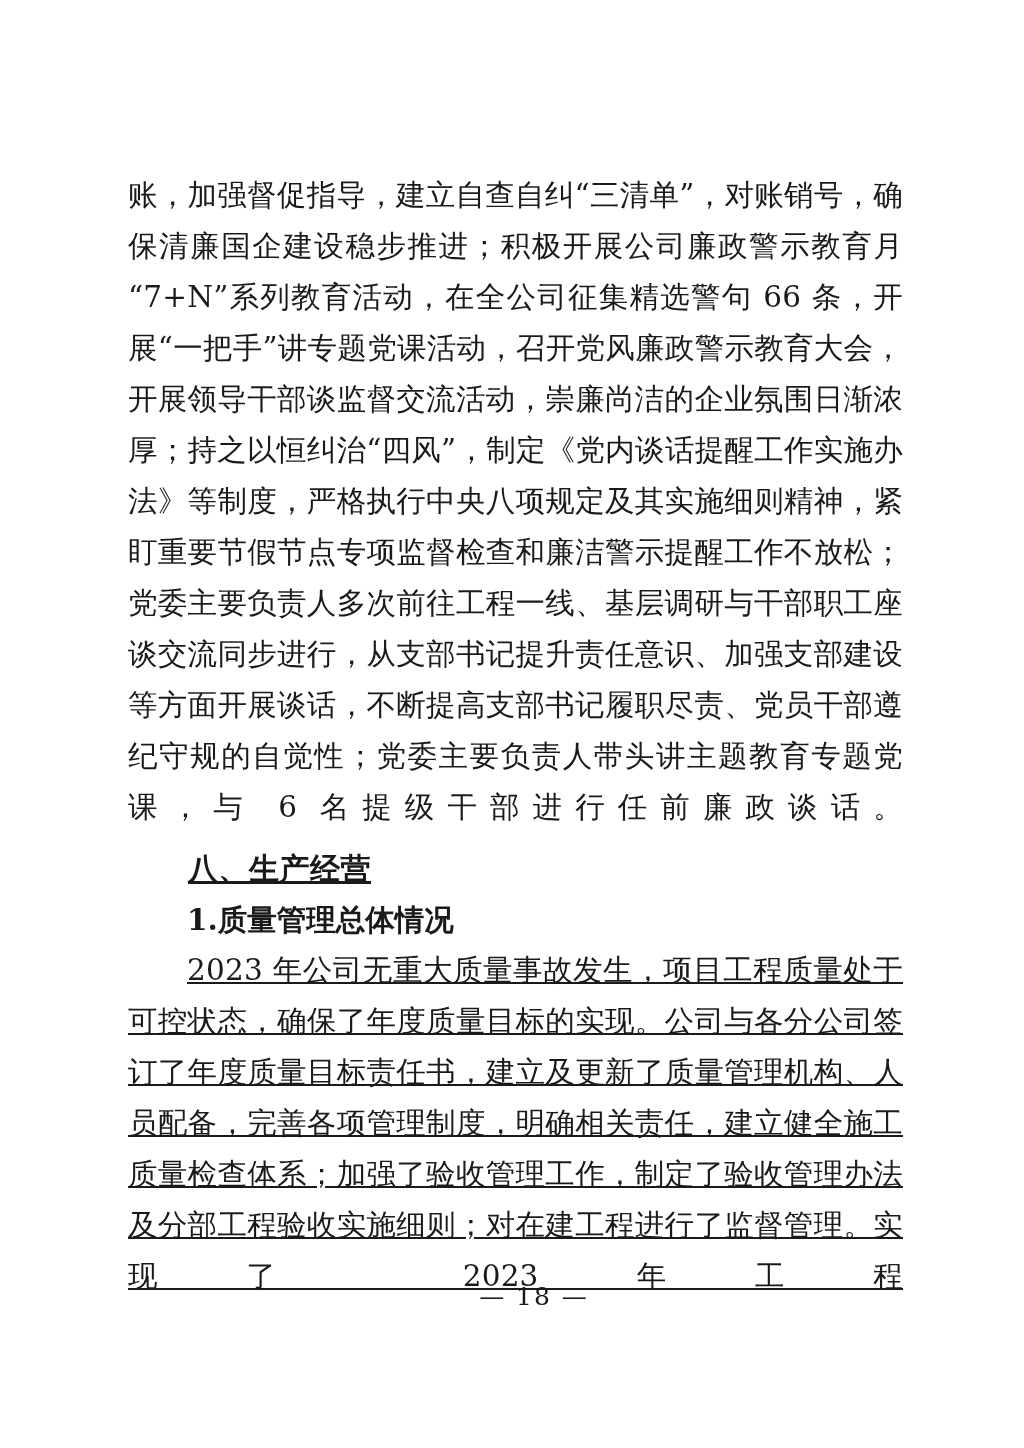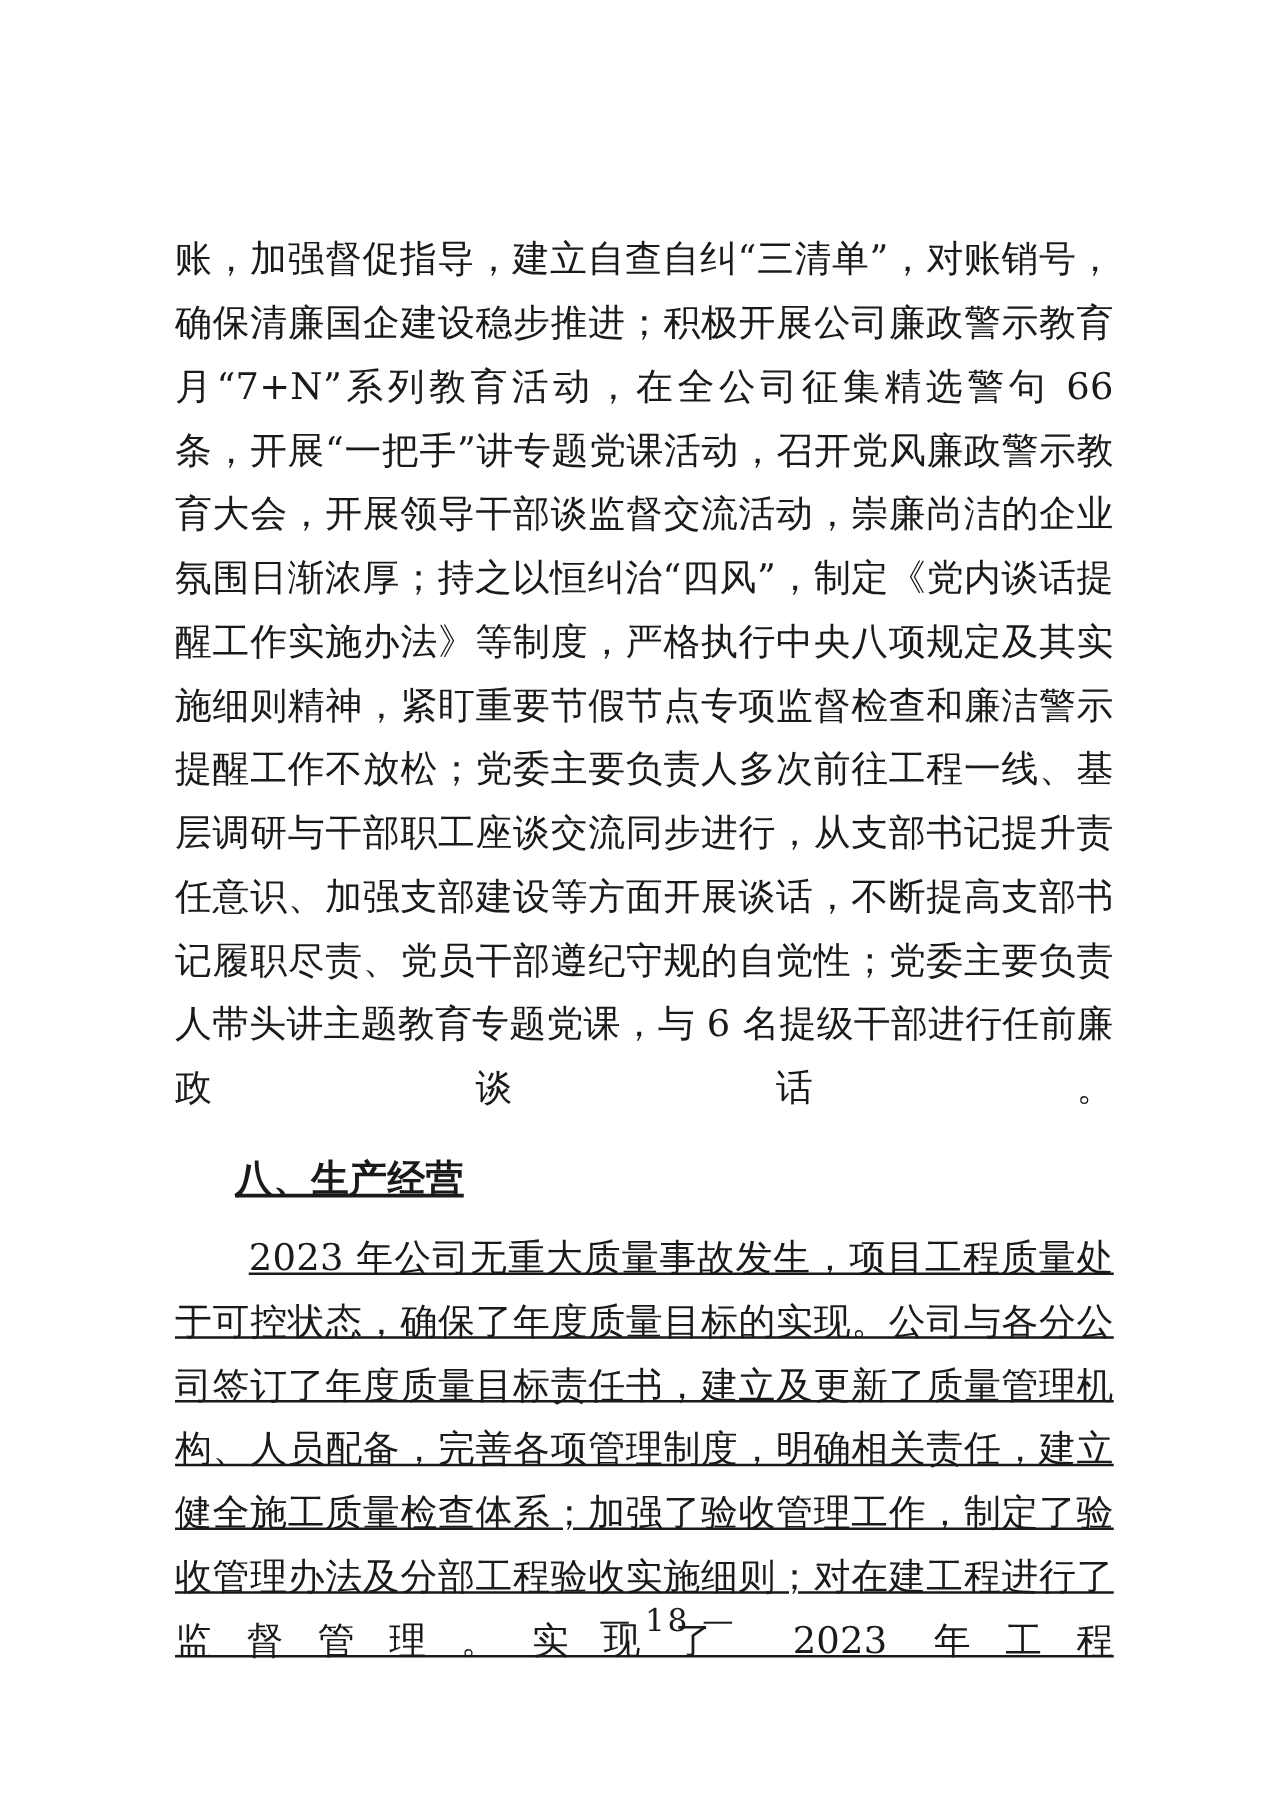--- a/index.html
+++ b/index.html
@@ -21,21 +21,21 @@
     position: absolute;
     left: 128px;
     top: 170px;
     width: 775px;
   }
   .body-para {
     font-size: 29.5px;
     line-height: 51px;
     text-align: justify;
     text-align-last: justify;
-    margin: 12px;
+    margin: 0;
     letter-spacing: 0.2px;
   }
   .indent {
     text-indent: 2em;
     text-decoration: underline;
   }
   .heading-1 {
     font-size: 30px;
     line-height: 51px;
     font-weight: bold;
@@ -81,20 +81,21 @@
 
   <div class="content">
 
     <p class="body-para">账，加强督促指导，建立自查自纠“三清单”，对账销号，确保清廉国企建设稳步推进；积极开展公司廉政警示教育月“7+N”系列教育活动，在全公司征集精选警句 66 条，开展“一把手”讲专题党课活动，召开党风廉政警示教育大会，开展领导干部谈监督交流活动，崇廉尚洁的企业氛围日渐浓厚；持之以恒纠治“四风”，制定《党内谈话提醒工作实施办法》等制度，严格执行中央八项规定及其实施细则精神，紧盯重要节假节点专项监督检查和廉洁警示提醒工作不放松；党委主要负责人多次前往工程一线、基层调研与干部职工座谈交流同步进行，从支部书记提升责任意识、加强支部建设等方面开展谈话，不断提高支部书记履职尽责、党员干部遵纪守规的自觉性；党委主要负责人带头讲主题教育专题党课，与 6 名提级干部进行任前廉政谈话。</p>
 
     <div class="spacer-sm"></div>
 
     <h2 class="heading-1">八、生产经营</h2>
 
 
+    <h4 class="heading-3">1.质量管理总体情况</h4>
 
     <p class="body-para indent">2023 年公司无重大质量事故发生，项目工程质量处于可控状态，确保了年度质量目标的实现。公司与各分公司签订了年度质量目标责任书，建立及更新了质量管理机构、人员配备，完善各项管理制度，明确相关责任，建立健全施工质量检查体系；加强了验收管理工作，制定了验收管理办法及分部工程验收实施细则；对在建工程进行了监督管理。实现了 2023 年工程</p>
 
   </div>
 
   <div class="page-number">
     <span class="pn-inner">— 18 —</span>
   </div>
 
 </div>

